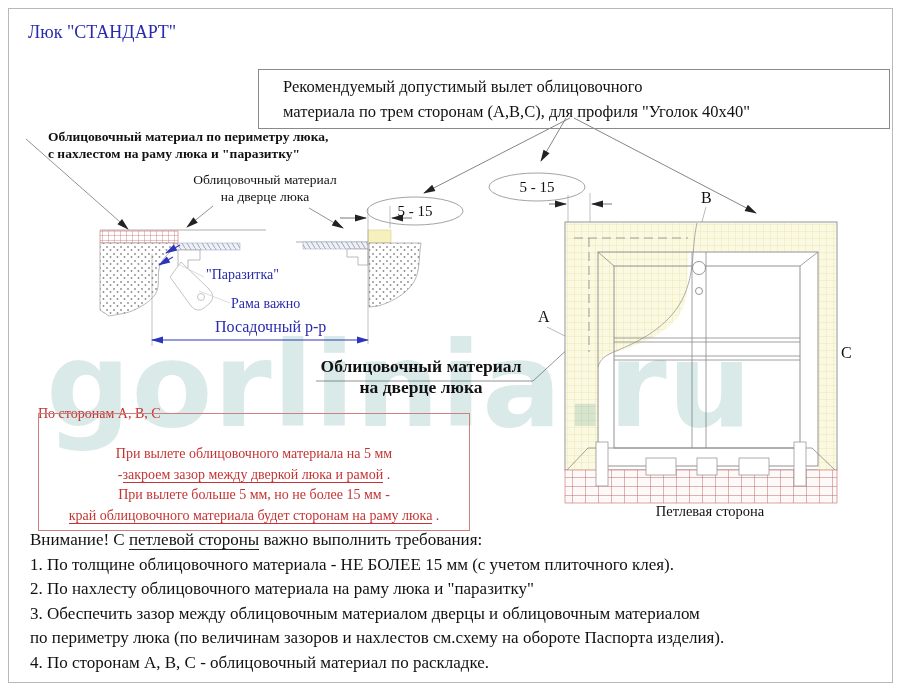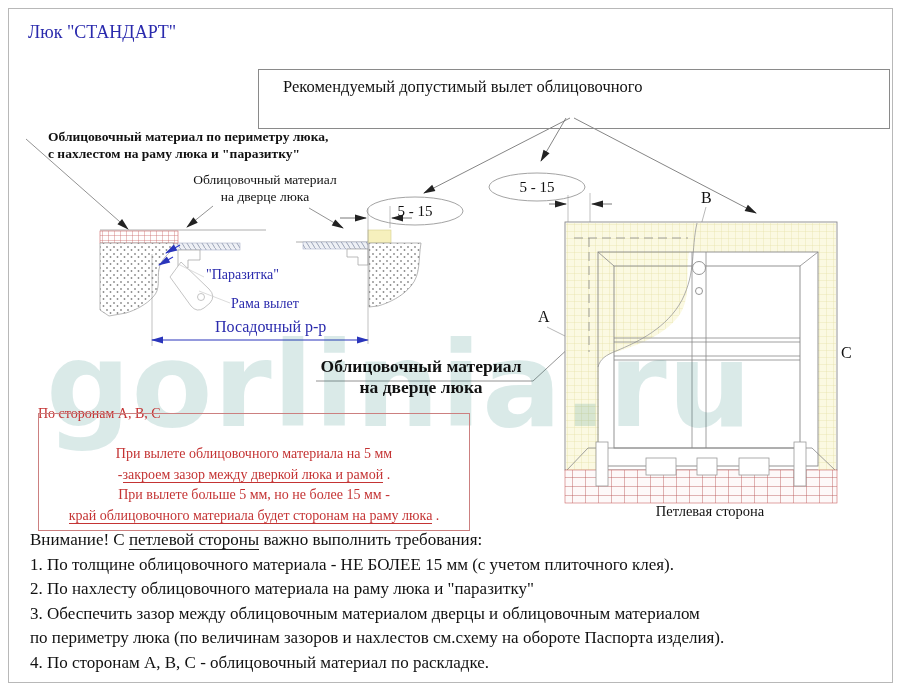--- a/index.html
+++ b/index.html
@@ -44,20 +44,21 @@
 </style>
 </head>
 <body>
 
 <div class="abs frame"></div>
 
 <div class="abs title">Люк "СТАНДАРТ"</div>
 
 <div class="abs rec-box">
   <div>Рекомендуемый допустимый вылет облицовочного</div>
+  <div>материала по трем сторонам (А,В,С), для профиля "Уголок 40x40"</div>
 </div>
 
 <svg class="draw" width="900" height="700" viewBox="0 0 900 700">
   <defs>
     <pattern id="yellowgrid" width="7" height="7" patternUnits="userSpaceOnUse">
       <rect width="7" height="7" fill="#fbf9e2"></rect>
       <path d="M0,0 H7 M0,0 V7" stroke="#e4dfa4" stroke-width="0.7" fill="none"></path>
     </pattern>
     <pattern id="redfine" width="6" height="5" patternUnits="userSpaceOnUse">
       <rect width="6" height="5" fill="#ffffff"></rect>
@@ -171,21 +172,21 @@
   <div>Облицовочный материал по периметру люка,</div>
   <div>с нахлестом на раму люка и "паразитку"</div>
 </div>
 
 <div class="abs lbl-small lbl-door-small">
   <div>Облицовочный материал</div>
   <div>на дверце люка</div>
 </div>
 
 <div class="abs blue lbl-parazitka">"Паразитка"</div>
-<div class="abs blue lbl-rama">Рама вылет</div>
+<div class="abs blue lbl-rama">Рама важно</div>
 <div class="abs blue lbl-posad">Посадочный р-р</div>
 
 <div class="abs dim dim1">5 - 15</div>
 <div class="abs dim dim2">5 - 15</div>
 
 <div class="abs side-letter side-a">А</div>
 <div class="abs side-letter side-b">В</div>
 <div class="abs side-letter side-c">С</div>
 
 <div class="abs hinge-label">Петлевая сторона</div>

